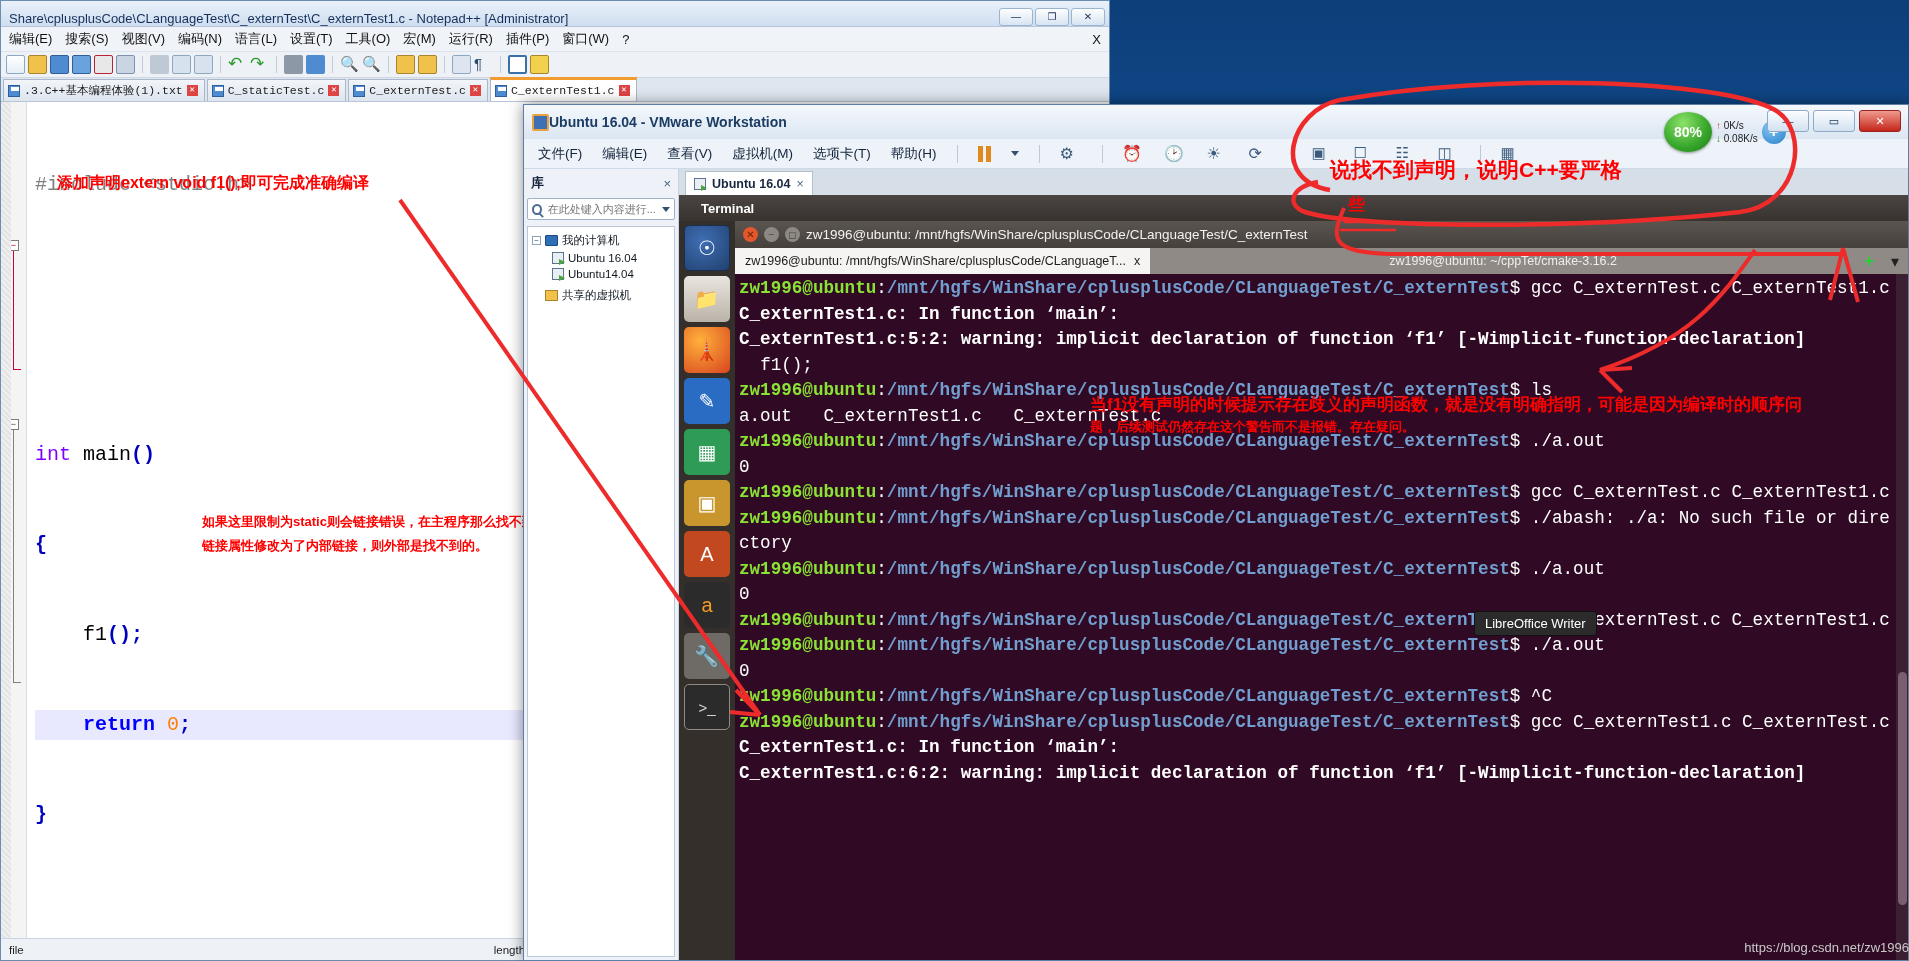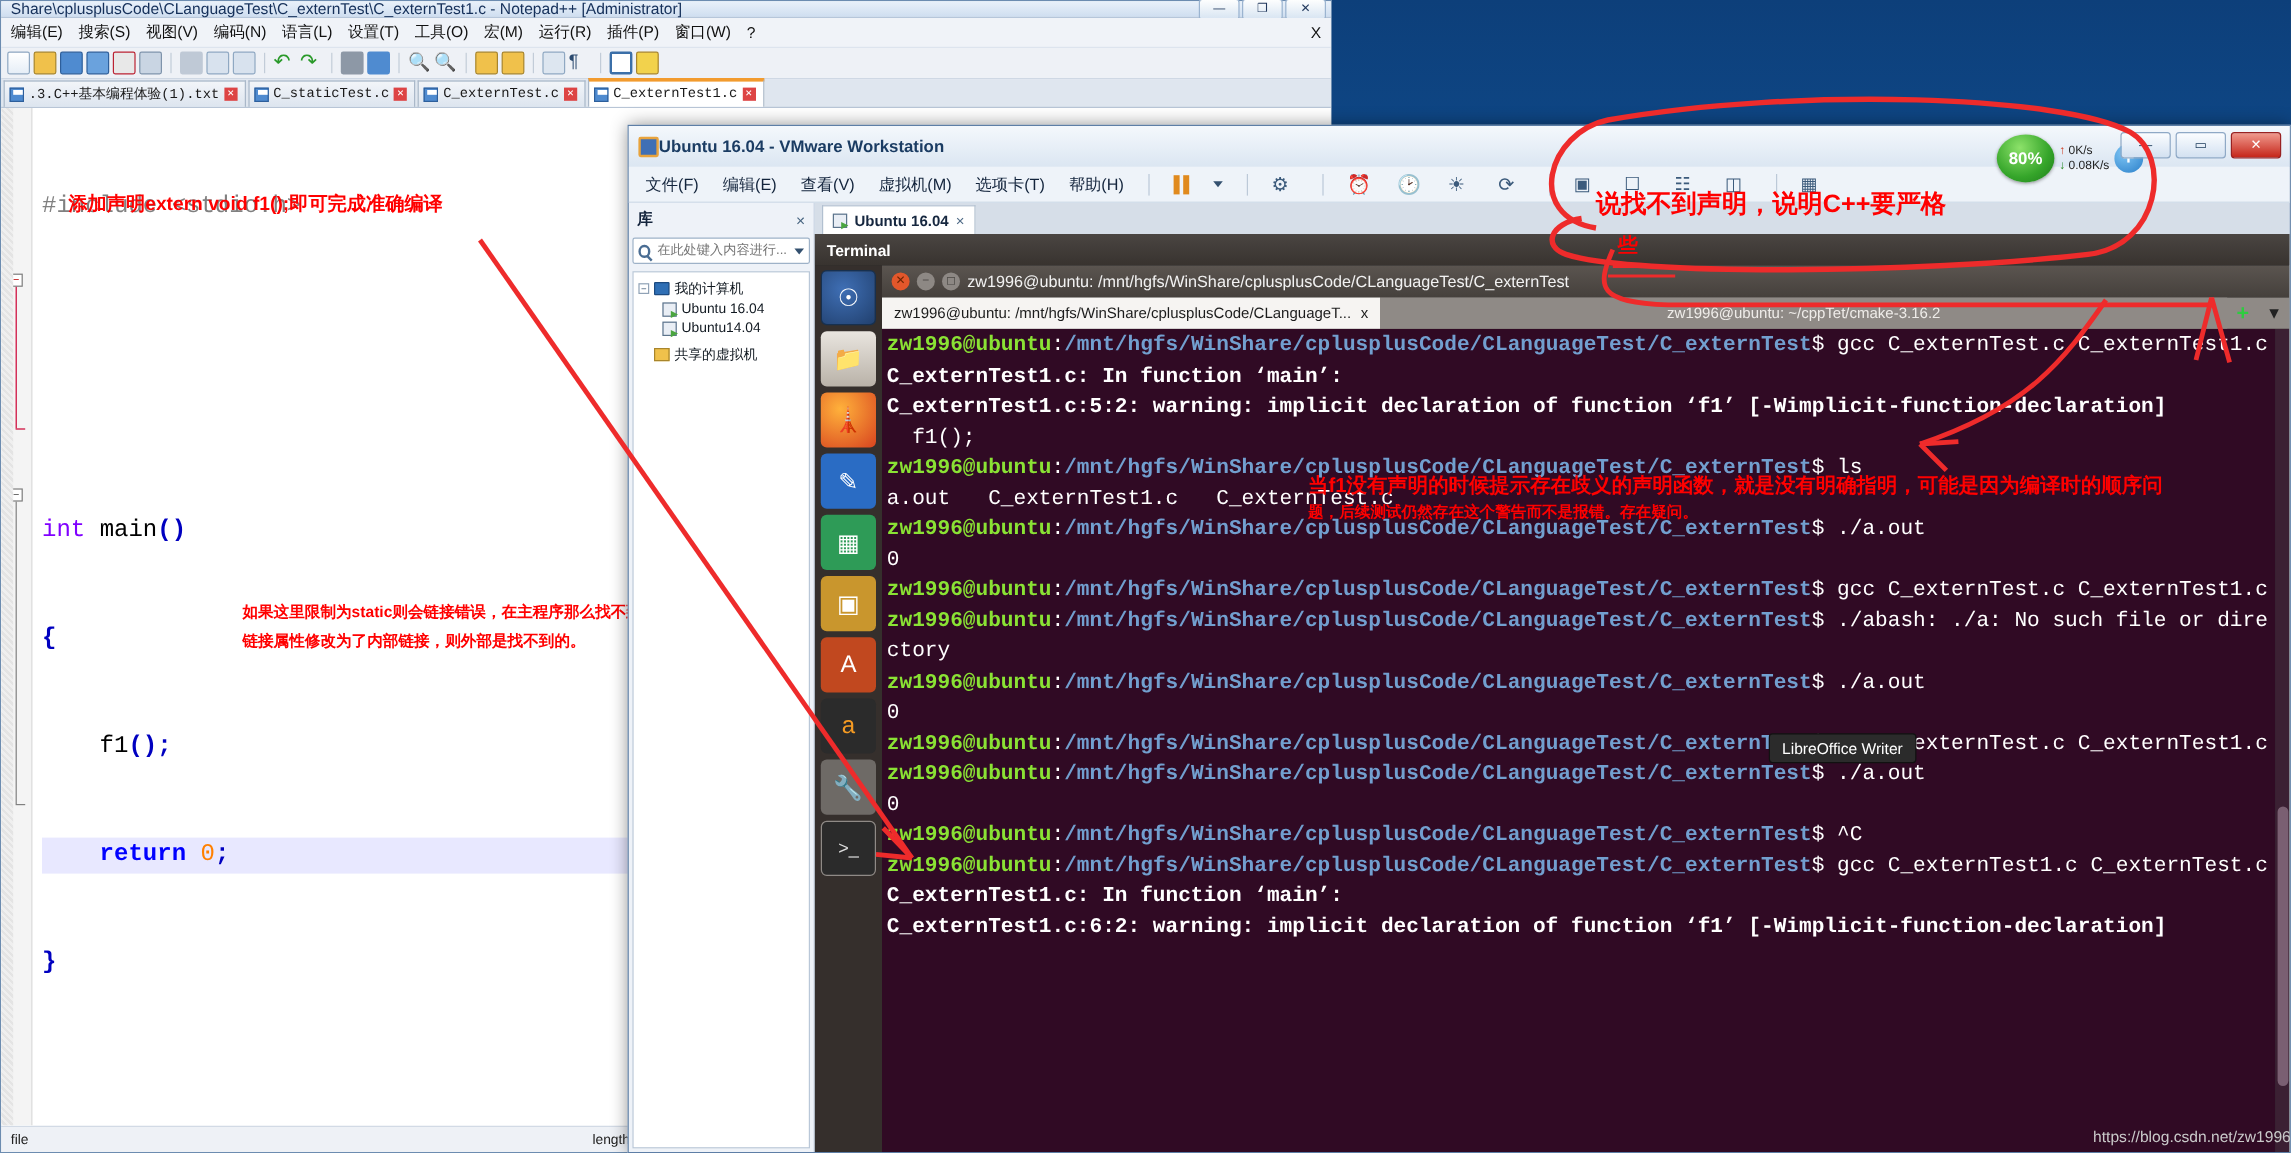--- a/index.html
+++ b/index.html
@@ -18,23 +18,23 @@
   }
 
   
   #npp {
     position:absolute; left:0; top:0; width:1110px; height:961px;
     background:#eef2f7;
     border:1px solid #6c8cb0;
     display:flex; flex-direction:column;
   }
   #npp-title {
-    height:14px; background:linear-gradient(180deg,#e9f1fa,#cfdef0);
+    height:26px; background:linear-gradient(180deg,#e9f1fa,#cfdef0);
     border-bottom:1px solid #b6c6da;
-    display:flex; align-items:center; padding:0 4px;
+    display:flex; align-items:flex-end; padding:0 4px;
     font-size:13px; color:#15305a;
   }
   #npp-title .t { flex:1; padding-left:4px; white-space:nowrap; overflow:hidden;}
   .winbtn {
     width:34px; height:18px; margin-left:2px;
     border:1px solid #9bb4d0; border-radius:3px;
     background:linear-gradient(180deg,#fdfefe,#d7e4f2);
     font-size:10px; line-height:16px; text-align:center; color:#20375c;
   }
   .winbtn.close { background:linear-gradient(180deg,#fdfefe,#d7e4f2); }
@@ -164,21 +164,21 @@
     height:24px; background:#fff; border:1px solid #b2c0d0; border-bottom:none;
     display:flex; align-items:center; gap:6px; padding:0 8px;
     font-size:12.5px; font-weight:bold; color:#16273f;
   }
   .vmtab .x { font-weight:normal; color:#4e6a86; }
 
   #vm-screen { flex:1; background:#2d2d2d; position:relative; overflow:hidden; display:flex; flex-direction:column;}
   #ubuntu-topbar {
     height:26px; background:linear-gradient(180deg,#4a4542,#38332f);
     color:#fff; font-size:13px; font-weight:bold; display:flex; align-items:center;
-    padding-left:10px;
+    padding-left:22px;
   }
   #ubuntu-main { flex:1; display:flex; overflow:hidden; }
   #launcher {
     width:56px; background:#352f2c; display:flex; flex-direction:column;
     align-items:center; padding-top:4px; gap:5px;
   }
   .lnch { width:46px; height:46px; border-radius:5px; position:relative;
     display:flex; align-items:center; justify-content:center; font-size:20px; color:#fff;}
   #term-win { flex:1; display:flex; flex-direction:column; overflow:hidden; }
   #term-title {

